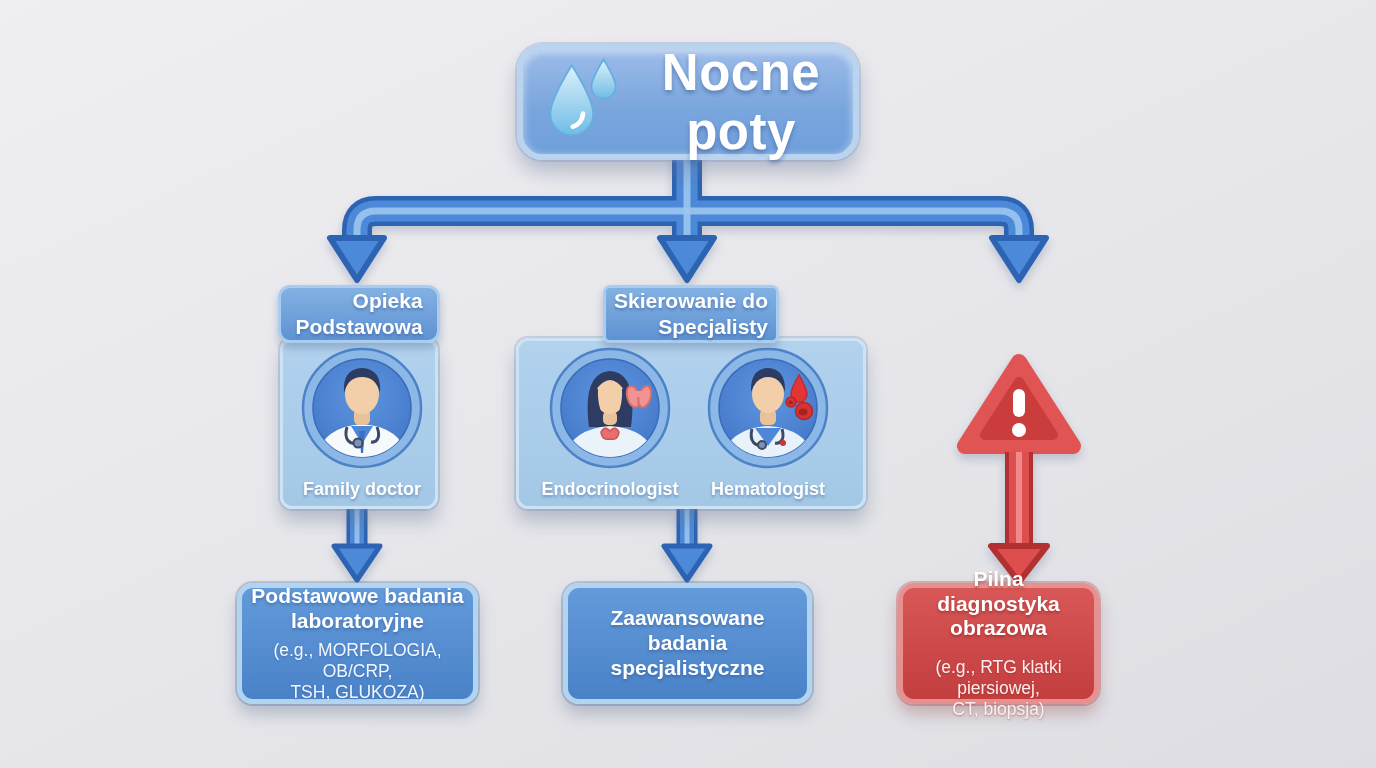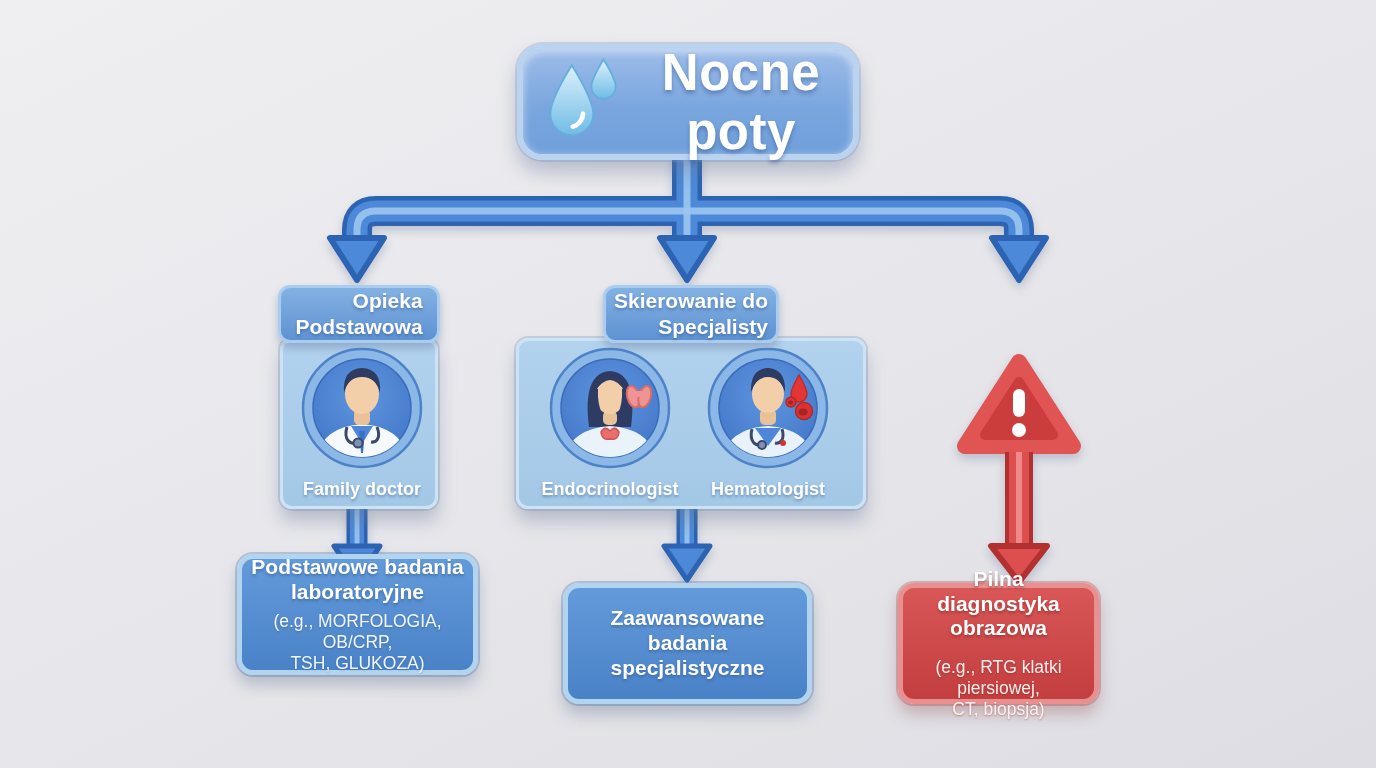--- a/index.html
+++ b/index.html
@@ -35,21 +35,21 @@
   .tab{
     position:absolute;top:-56px;left:50%;transform:translateX(-50%);
     box-sizing:border-box;border:3px solid #aacdef;border-radius:12px;
     background:linear-gradient(180deg,#83b1e3 0%,#5e92d2 100%);
     box-shadow:0 5px 9px rgba(80,100,140,.35);
     display:flex;align-items:center;justify-content:center;
     color:#fff;font-size:21px;font-weight:700;line-height:1.22;text-align:right;
     text-shadow:0 2px 3px rgba(45,75,135,.45);white-space:pre-line;padding:4px 6px;
   }
   .tab-left{width:162px;height:58px;}
-  .tab-mid{width:176px;height:58px;}
+  .tab-mid{width:176px;height:58px;border-radius:7px;}
   .avatar{position:absolute;top:6px;width:122px;height:122px;}
   .av-left{left:18px;}
   .av-endo{left:30px;}
   .av-hema{left:188px;}
   .member-label{
     position:absolute;bottom:6px;text-align:center;color:#fff;
     font-size:18px;font-weight:700;text-shadow:0 2px 3px rgba(45,75,135,.45);
   }
   .lbl-family{left:0;width:158px;}
   .lbl-endo{left:6px;width:170px;}
@@ -72,21 +72,21 @@
     background:linear-gradient(180deg,#639ada 0%,#4a82c8 100%);
     box-shadow:0 0 0 2px rgba(70,110,170,.30),0 10px 16px rgba(100,115,145,.38);
     display:flex;flex-direction:column;align-items:center;justify-content:center;
     text-align:center;color:#fff;padding:4px 8px;
   }
   .outcome-red{
     border-color:#e89090;
     background:linear-gradient(180deg,#d95757 0%,#c33e3e 100%);
     box-shadow:0 0 0 2px rgba(170,70,70,.32),0 10px 16px rgba(150,90,90,.38);
   }
-  .out-left{left:237px;top:554px;width:241px;height:121px;}
+  .out-left{left:237px;top:583px;width:241px;height:121px;}
   .out-mid{left:563px;top:583px;width:249px;height:121px;}
   .out-right{left:898px;top:583px;width:201px;height:121px;}
   .outcome-title{
     font-size:21px;font-weight:700;line-height:1.18;white-space:pre-line;
     text-shadow:0 2px 3px rgba(40,70,125,.45);
   }
   .outcome-red .outcome-title{text-shadow:0 2px 3px rgba(120,30,30,.5);}
   .outcome-detail{
     margin-top:6px;font-size:17.5px;font-weight:400;line-height:1.2;color:#f1f7ff;
     white-space:pre-line;text-shadow:0 1px 2px rgba(40,70,125,.35);

